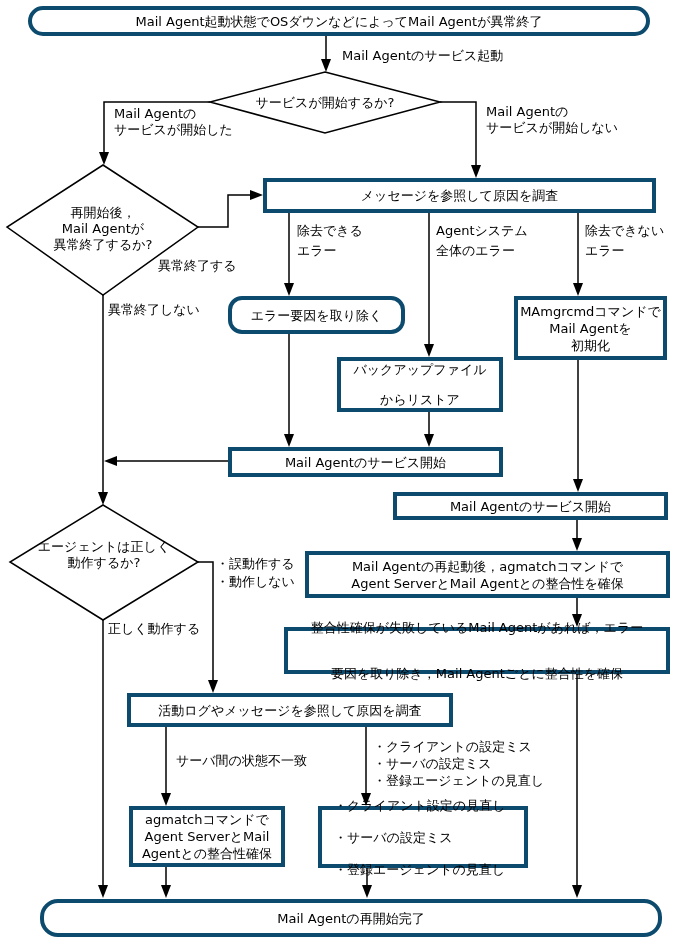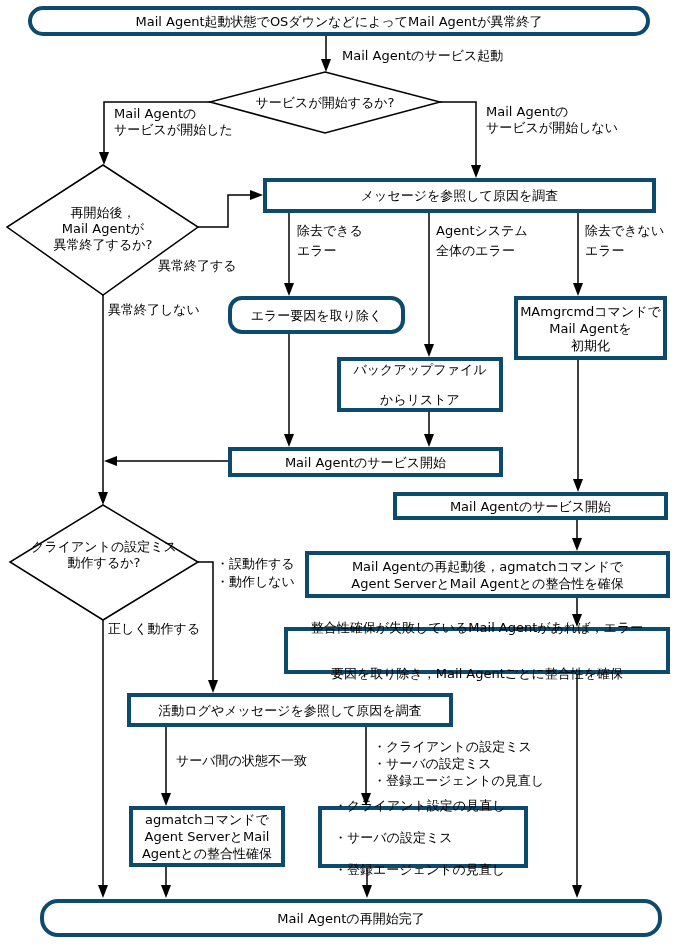--- a/index.html
+++ b/index.html
@@ -83,21 +83,21 @@
 
   <div class="dtext" style="left:225px;top:94px;width:200px;height:18px;">
     <div>サービスが開始するか?</div>
   </div>
   <div class="dtext" style="left:13px;top:204px;width:180px;height:50px;">
     <div>再開始後，</div>
     <div>Mail Agentが</div>
     <div>異常終了するか?</div>
   </div>
   <div class="dtext" style="left:14px;top:538px;width:180px;height:34px;">
-    <div>クライアントの設定ミス</div>
+    <div>エージェントは正しく</div>
     <div>動作するか?</div>
   </div>
 
   <div class="node" style="left:263px;top:178px;width:393px;height:35px;">
     <div>メッセージを参照して原因を調査</div>
   </div>
   <div class="node" style="left:228px;top:296px;width:177px;height:38px;border-radius:14px;">
     <div>エラー要因を取り除く</div>
   </div>
   <div class="node" style="left:337px;top:357px;width:166px;height:55px;justify-content:space-between;">

